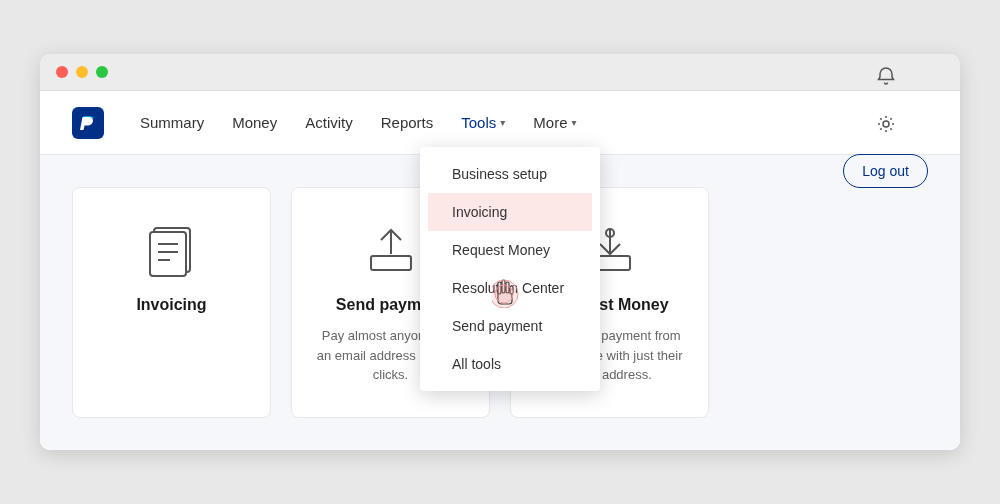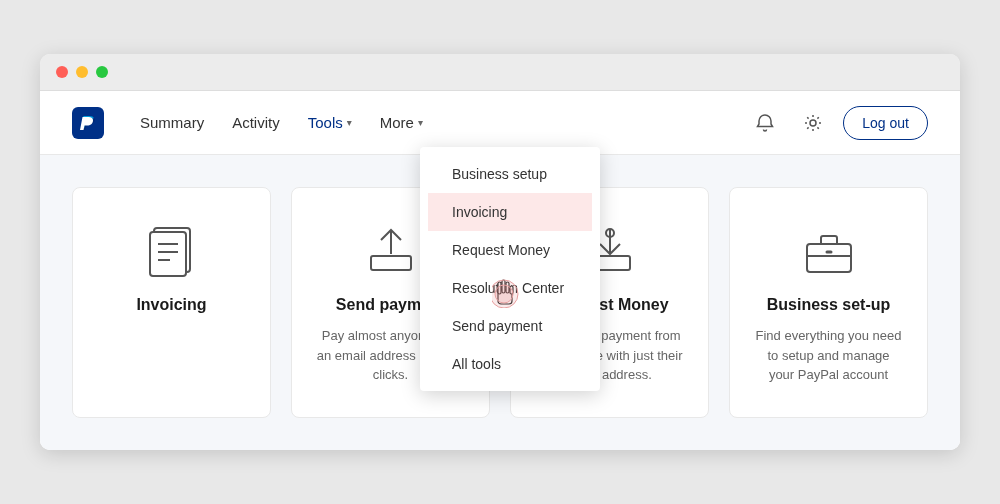--- a/index.html
+++ b/index.html
@@ -90,20 +90,21 @@
 
     .nav-item .chevron {
       font-size: 10px;
       color: #666;
     }
 
     .header-actions {
       display: flex;
       align-items: center;
       gap: 12px;
+      flex-direction: column;
     }
 
     .icon-btn {
       width: 36px;
       height: 36px;
       display: flex;
       align-items: center;
       justify-content: center;
       border-radius: 50%;
       cursor: pointer;
@@ -229,21 +230,23 @@
         <svg viewBox="0 0 32 32" fill="none" xmlns="http://www.w3.org/2000/svg">
           <rect width="32" height="32" rx="6" fill="#003087"></rect>
           <path d="M21.5 10.5C21.5 13.5 19.5 15.5 16 15.5H13.5L12.5 21H9L11.5 9H17C19.8 9 21.5 10 21.5 10.5Z" fill="#009cde"></path>
           <path d="M23 12C23 15.5 20.5 17.5 17 17.5H14.5L13.5 23H10L12.5 11H18.5C21.3 11 23 12 23 12Z" fill="#012169" opacity="0.5"></path>
           <path d="M8 23L10.5 10H16.5C19.5 10 21 11.5 21 13.5C21 16.5 18.5 18.5 15 18.5H12.5L11.5 23H8Z" fill="white"></path>
         </svg>
       </div>
 
       <nav class="nav">
         <a class="nav-item">Summary</a>
+        <a class="nav-item">Money</a>
         <a class="nav-item">Activity</a>
+        <a class="nav-item">Reports</a>
         <a class="nav-item active">
           <span>Tools</span>
           <span class="chevron">▾</span>
         </a>
         <a class="nav-item">
           <span>More</span>
           <span class="chevron">▾</span>
         </a>
       </nav>
 
@@ -332,30 +335,17 @@
               <polyline points="20,24 30,34 40,24" stroke="#555" stroke-width="2" fill="none"></polyline>
 
               <circle cx="30" cy="13" r="4" stroke="#555" stroke-width="2" fill="none"></circle>
               <line x1="30" y1="17" x2="30" y2="22" stroke="#555" stroke-width="2"></line>
             </svg>
           </div>
           <div class="card-title">Request Money</div>
           <div class="card-desc">Request a payment from just anyone with just their email address.</div>
         </div>
 
-        <div class="card">
-          <div class="card-icon">
-            <svg viewBox="0 0 60 60" fill="none" xmlns="http://www.w3.org/2000/svg">
-
-              <rect x="8" y="24" width="44" height="28" rx="3" stroke="#555" stroke-width="2" fill="none"></rect>
-              <path d="M22 24v-6a2 2 0 012-2h12a2 2 0 012 2v6" stroke="#555" stroke-width="2" fill="none"></path>
-              <line x1="8" y1="36" x2="52" y2="36" stroke="#555" stroke-width="2"></line>
-              <line x1="28" y1="32" x2="32" y2="32" stroke="#555" stroke-width="3" stroke-linecap="round"></line>
-            </svg>
-          </div>
-          <div class="card-title">Business set-up</div>
-          <div class="card-desc">Find everything you need to setup and manage your PayPal account</div>
-        </div>
 
       </div>
     </div>
   </div>
 </div>
 
 </body></html>

